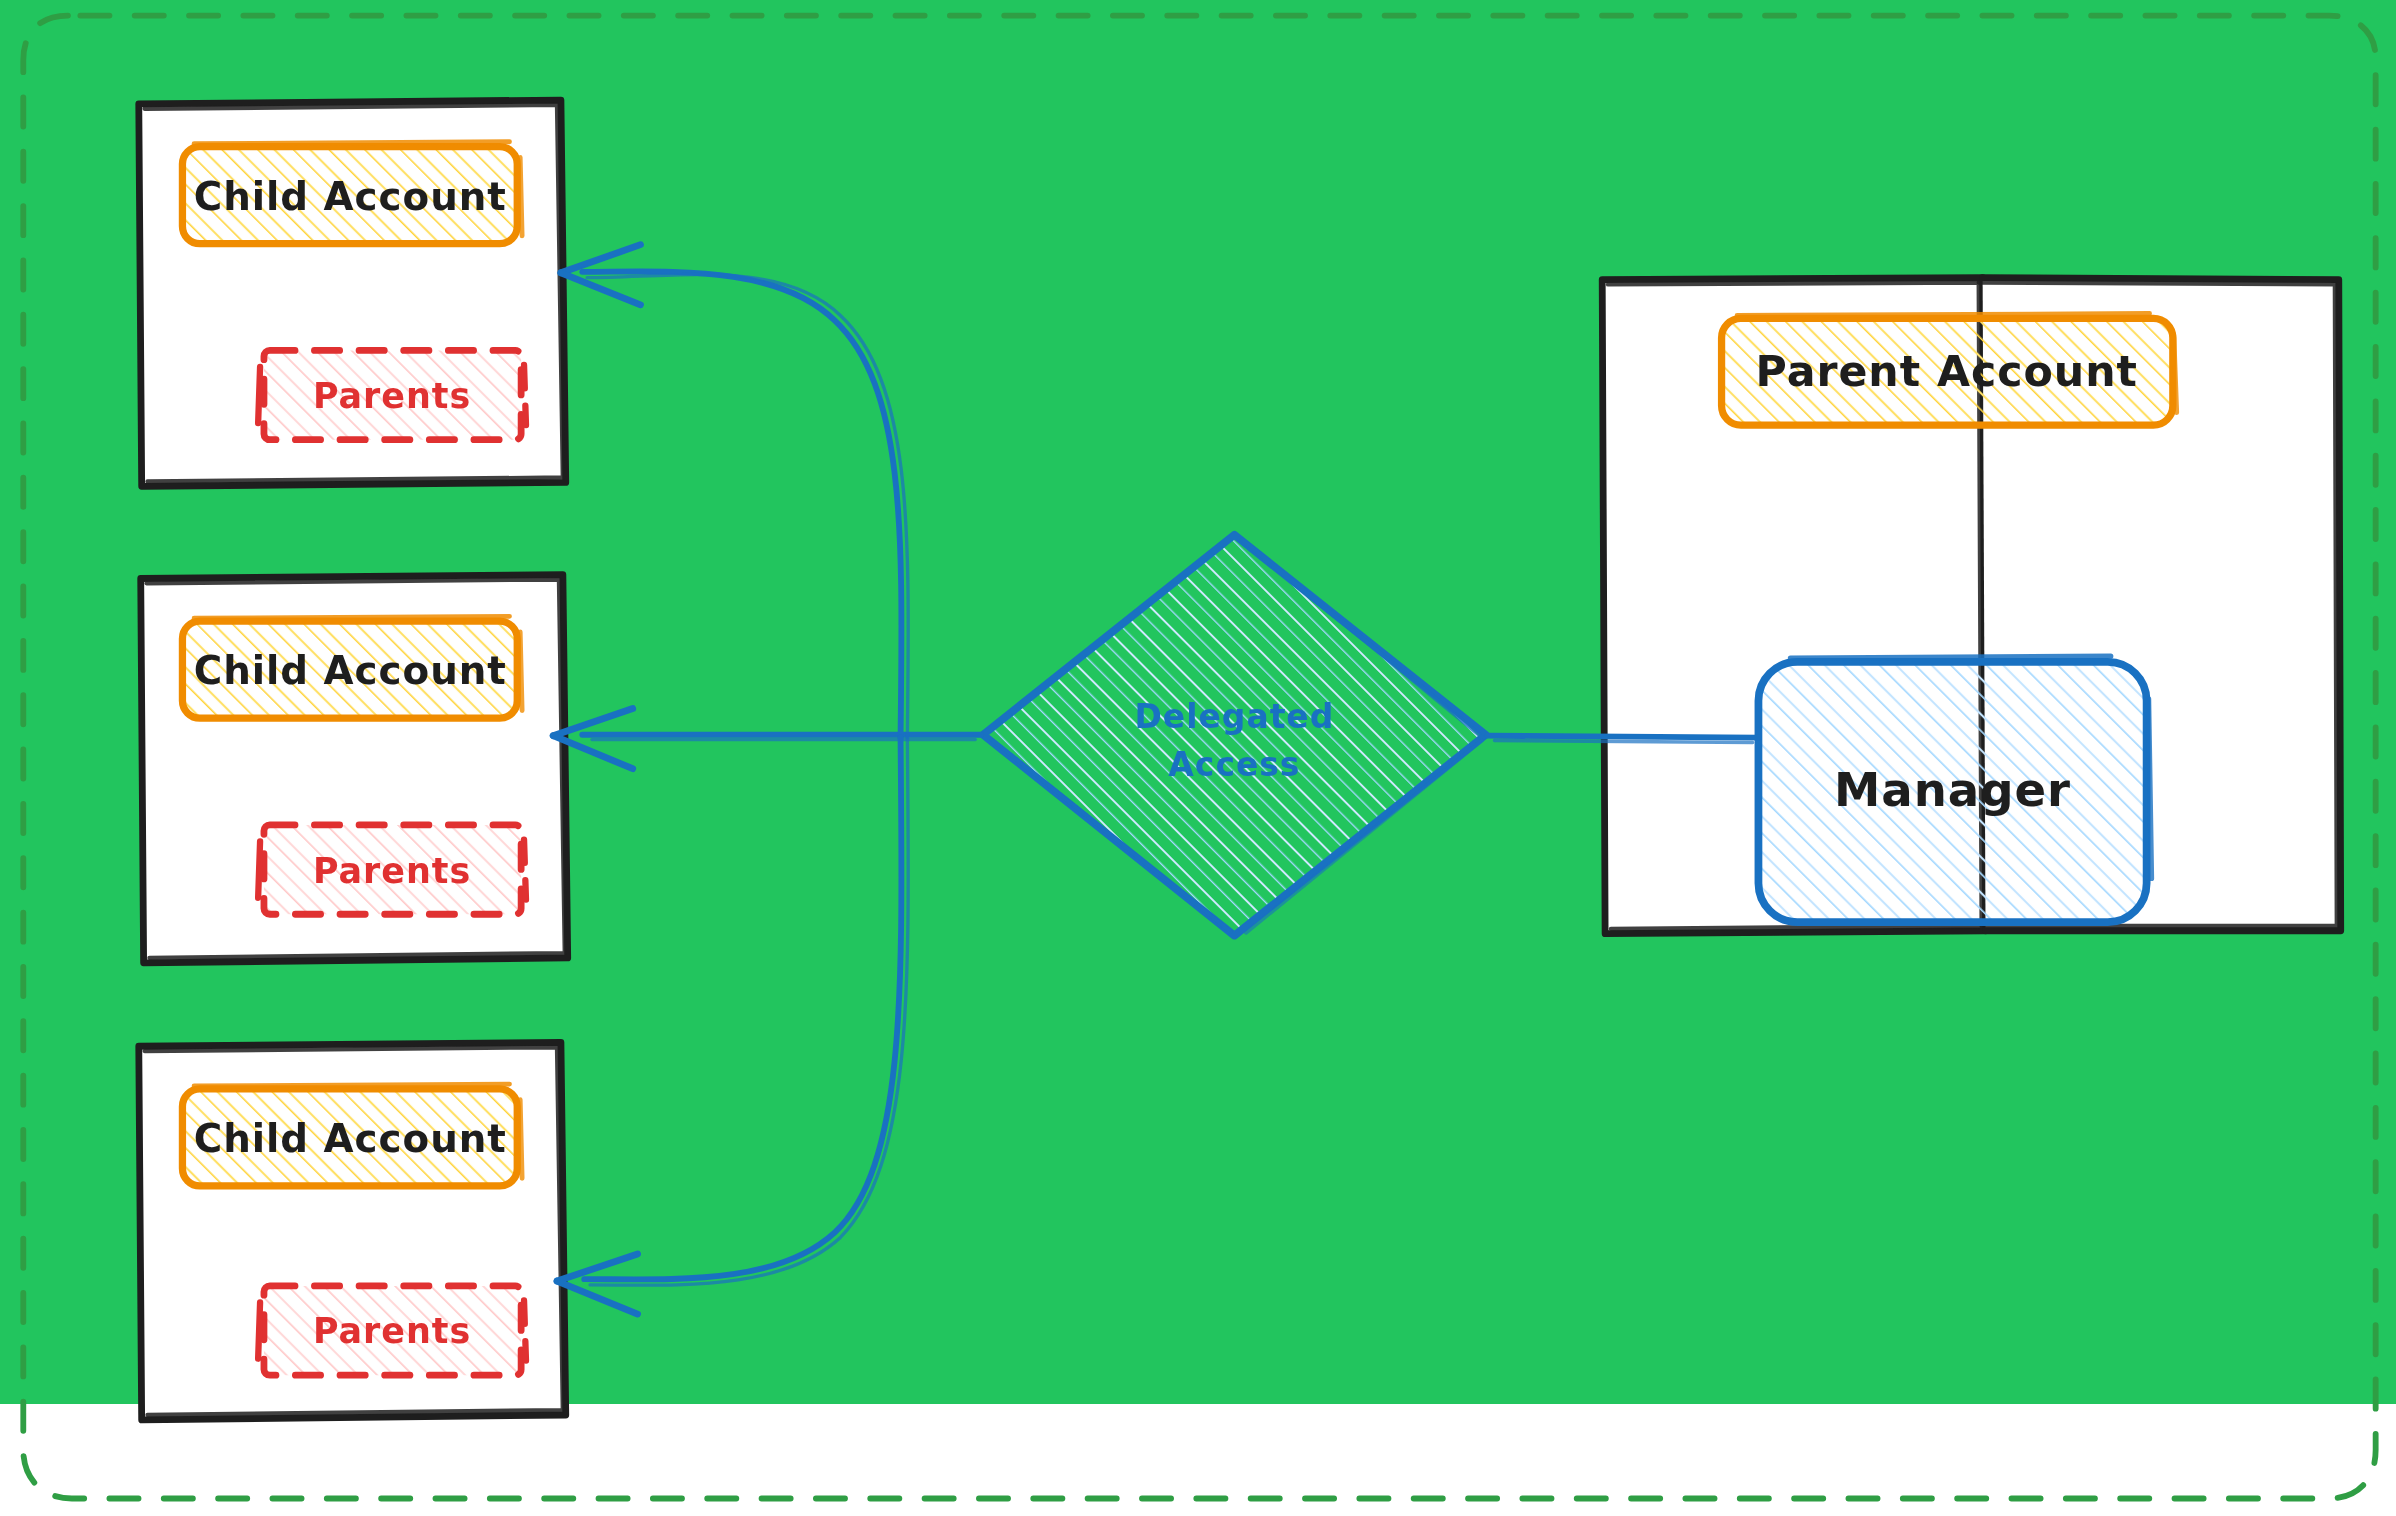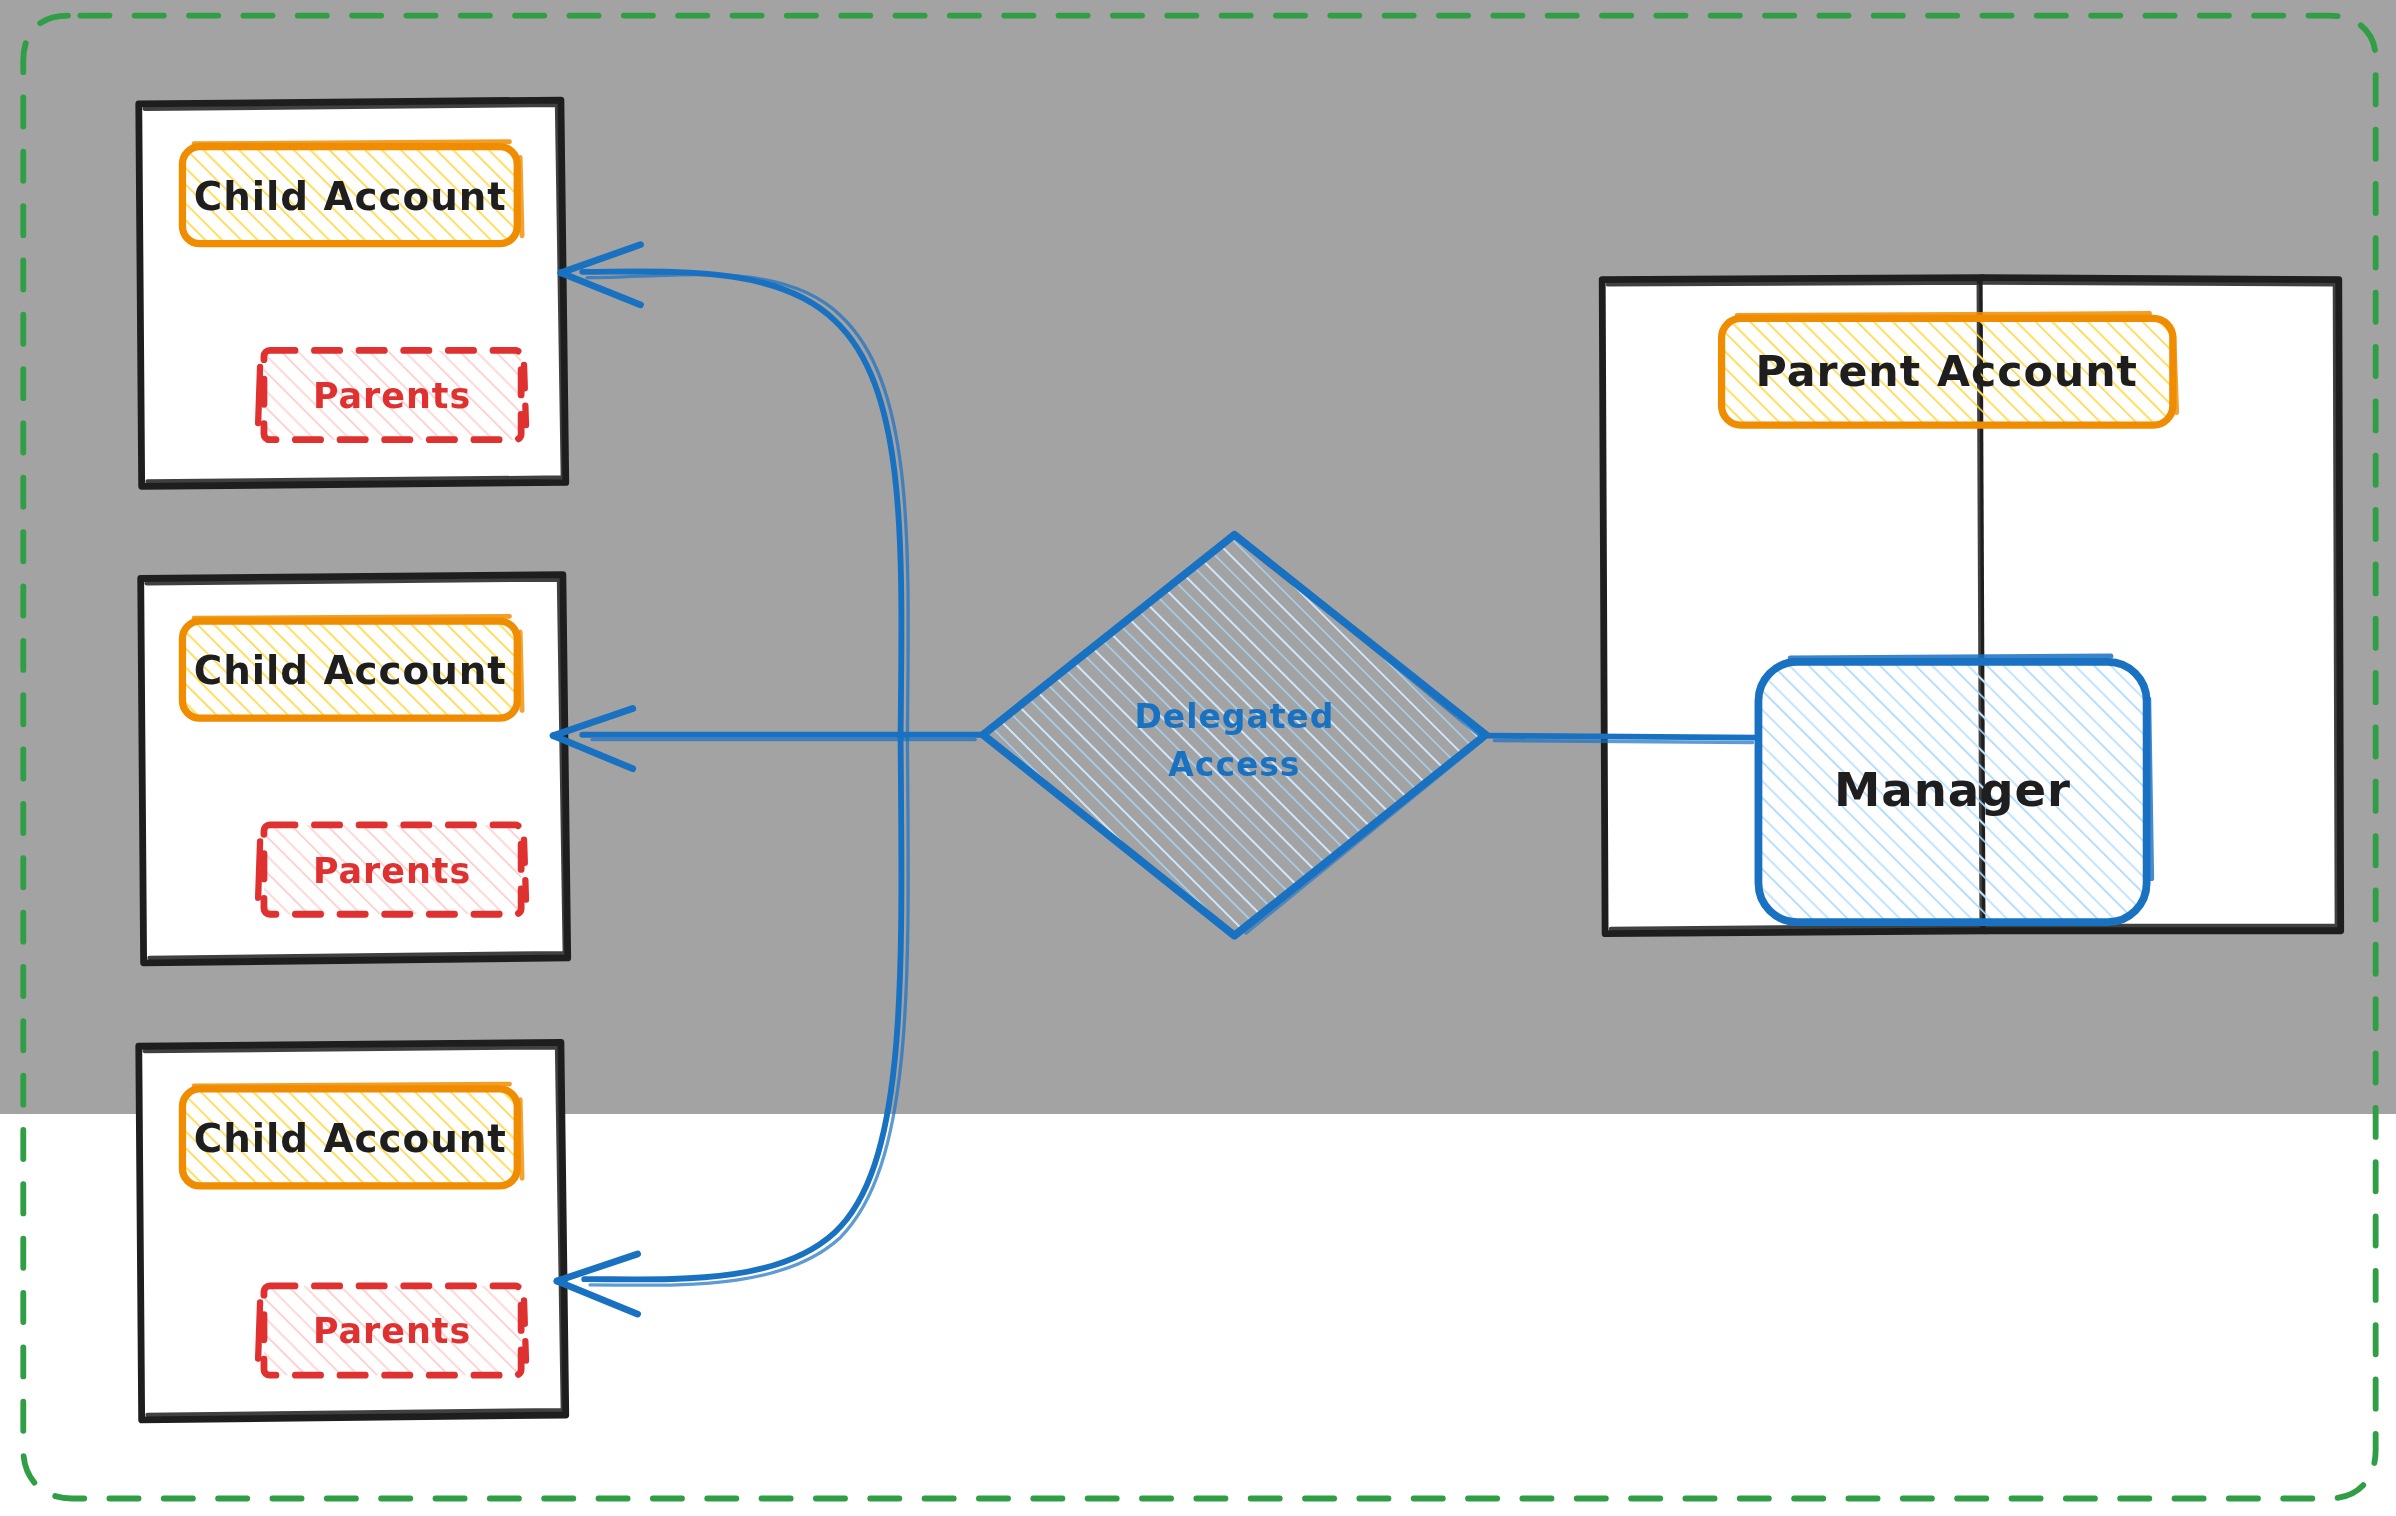--- a/index.html
+++ b/index.html
@@ -9,22 +9,22 @@
   }
   body {
     width: 2397px;
     height: 1517px;
     overflow: hidden;
     font-family: "DejaVu Sans", sans-serif;
   }
   #diagram-root {
     position: relative;
     width: 2397px;
-    height: 1114px;
-    background: #a3a3a3;
+    height: 1404px;
+    background: #22c55e;
   }
   svg.canvas {
     position: absolute;
     top: 0;
     left: 0;
     width: 2397px;
     height: 1517px;
     display: block;
   }
   .node-label {

